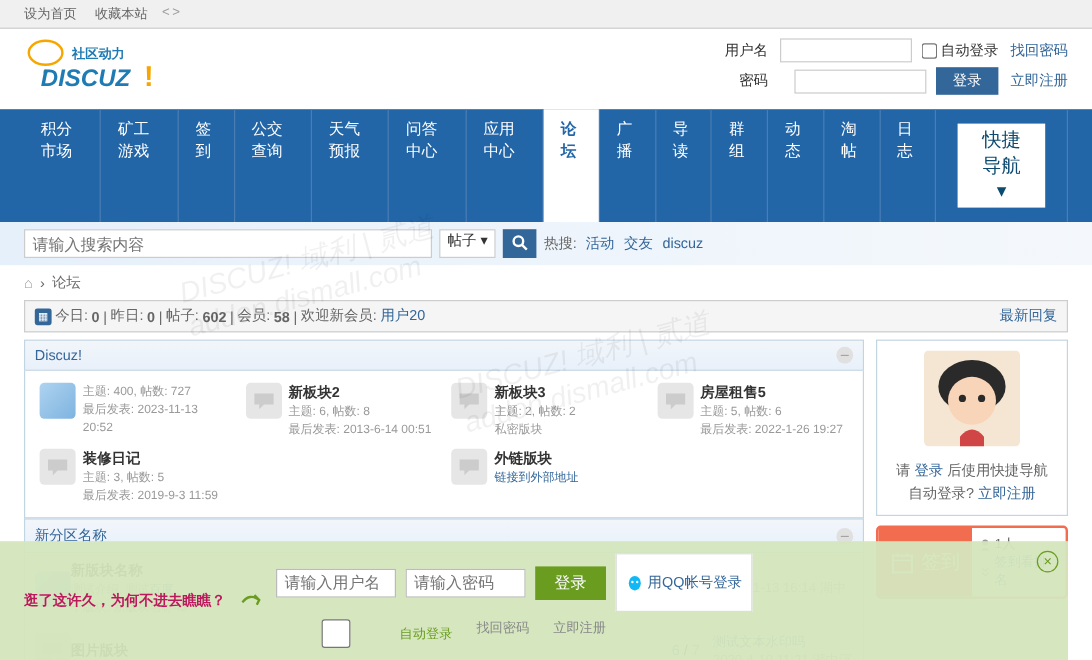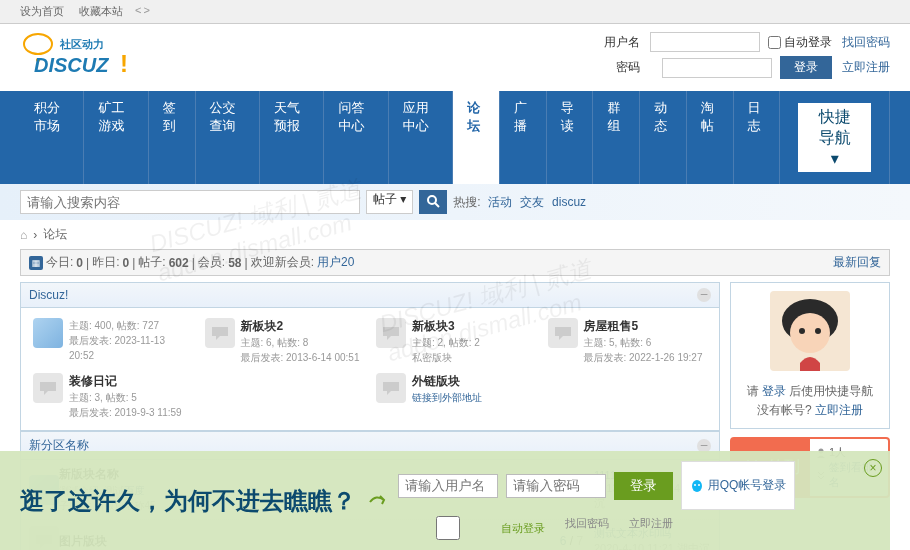--- a/index.html
+++ b/index.html
@@ -61,21 +61,21 @@
 .sidebar-box{border:1px solid #c2d5e3;padding:8px;text-align:center;margin-bottom:8px}
 .avatar{width:80px;height:80px;margin:0 auto 8px;border-radius:4px}
 .sidebar-text{font-size:12px;color:#666;line-height:1.6}
 .sidebar-text a{color:#336699;text-decoration:none}
 .signin-box{border:2px solid #f26c4f;border-radius:4px;display:flex;margin-bottom:8px}
 .signin-btn{background:#f26c4f;color:#fff;padding:8px 10px;display:flex;align-items:center;gap:6px;font-size:16px}
 .signin-info{flex:1;padding:6px;font-size:11px;color:#666;text-align:left}
 .signin-info a{color:#336699;text-decoration:none}
 .signin-info .row{display:flex;align-items:center;gap:3px}
 .floater{position:absolute;bottom:0;left:0;right:20px;background:rgba(212,230,189,0.95);padding:10px 20px;display:flex;align-items:center;gap:10px}
-.floater-title{color:#0c4a6e;font-size:24px;font-weight:bold}
+.floater-title{color:#be185d;font-size:12px;font-weight:bold}
 .floater input{width:100px;height:24px;border:1px solid #bbb;padding:0 6px}
 .floater .loginbtn{background:#6a9d1f;color:#fff;border:none;padding:5px 16px;cursor:pointer}
 .floater .qq{background:#fff;border:1px solid #ddd;padding:15px 8px;display:flex;align-items:center;gap:4px;color:#336699;text-decoration:none;font-size:12px}
 .floater-bottom{display:flex;gap:20px;margin-top:6px;font-size:11px;color:#6a9d1f}
 .floater-bottom label{display:flex;align-items:center;gap:3px}
 .floater-bottom a{color:#888;text-decoration:none}
 .close-floater{position:absolute;right:8px;top:8px;color:#6a9d1f;border:1px solid #6a9d1f;border-radius:50%;width:18px;height:18px;text-align:center;line-height:16px;cursor:pointer}
 .watermark{position:absolute;font-size:24px;color:rgba(0,0,0,0.06);font-style:italic;transform:rotate(-15deg);pointer-events:none}
 </style>
 </head>
@@ -286,21 +286,21 @@
       <svg class="avatar" viewBox="0 0 80 80">
         <rect width="80" height="80" fill="#f5e6d3"></rect>
         <ellipse cx="40" cy="30" rx="28" ry="22" fill="#2a2a2a"></ellipse>
         <circle cx="40" cy="42" r="20" fill="#f8d4b8"></circle>
         <circle cx="32" cy="40" r="3" fill="#2a2a2a"></circle>
           <circle cx="48" cy="40" r="3" fill="#2a2a2a"></circle>
         <path d="M30 72 Q40 60 50 72 L50 80 L30 80 Z" fill="#d04545"></path>
       </svg>
       <div class="sidebar-text">
         <span>请 </span><a href="#">登录</a><span> 后使用快捷导航</span><br>
-        <span>没有帐号?</span>
+        <span>自动登录?</span>
         <a href="#">立即注册</a>
       </div>
     </div>
     <div class="signin-box">
       <div class="signin-btn">
         <svg width="20" height="20" viewBox="0 0 20 20">
             <rect x="2" y="4" width="16" height="14" fill="none" stroke="#fff" stroke-width="1.5"></rect>
             <line x1="2" y1="8" x2="18" y2="8" stroke="#fff"></line>
             <line x1="6" y1="2" x2="6" y2="5" stroke="#fff" stroke-width="1.5"></line>
             <line x1="14" y1="2" x2="14" y2="5" stroke="#fff" stroke-width="1.5"></line>

